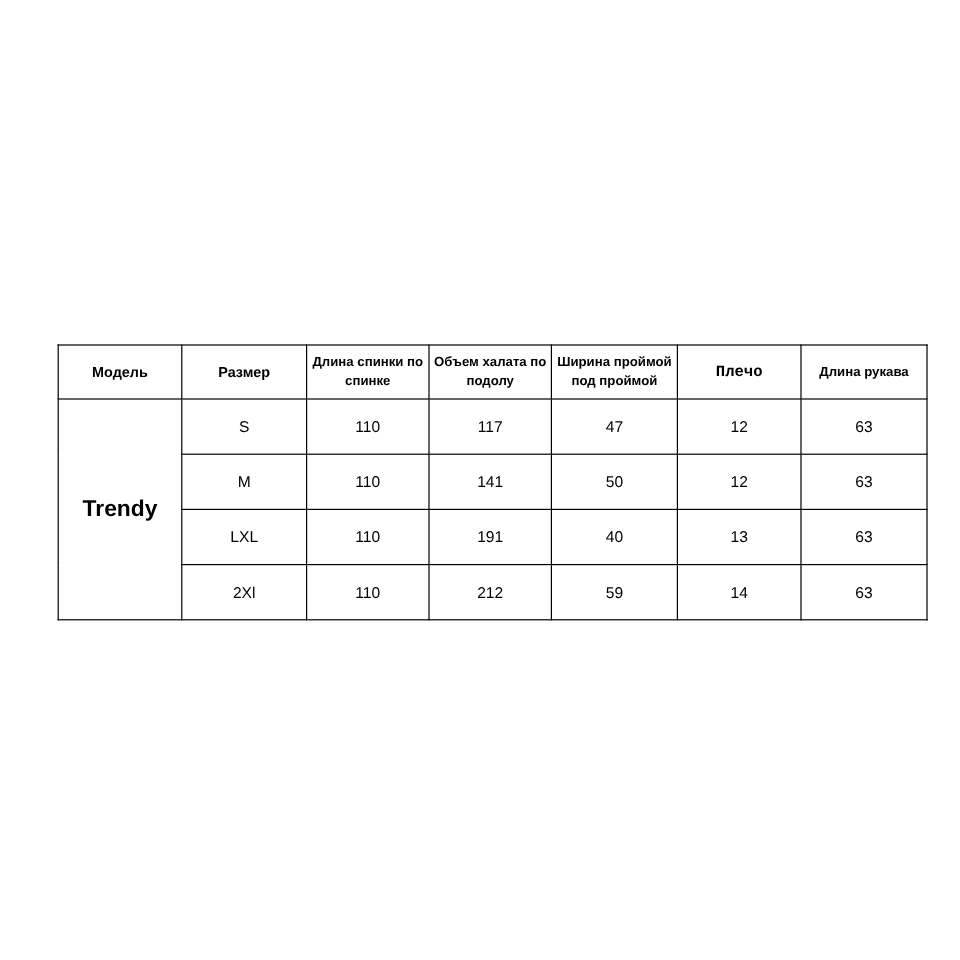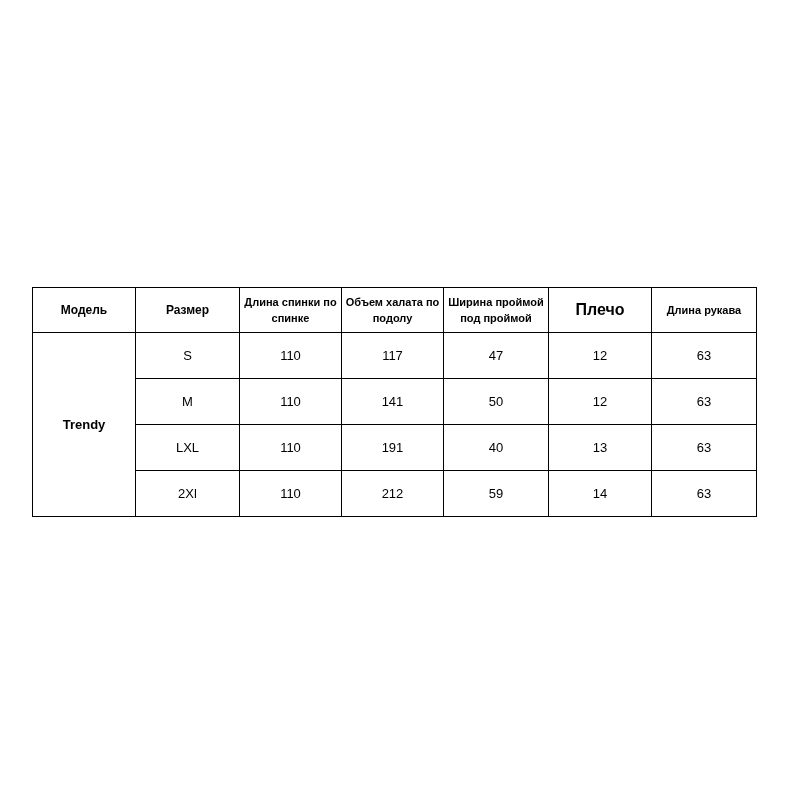--- a/index.html
+++ b/index.html
@@ -9,54 +9,55 @@
   }
   body {
     width: 800px;
     height: 800px;
     position: relative;
     font-family: "Liberation Sans", sans-serif;
     color: #000000;
   }
   table.size-table {
     position: absolute;
-    left: 32px;
+    left: 48px;
     top: 287px;
     border-collapse: collapse;
     table-layout: fixed;
     background: #ffffff;
   }
   .size-table th,
   .size-table td {
     border: 1.5px solid #000000;
     text-align: center;
     vertical-align: middle;
     padding: 0 3px;
     overflow: hidden;
     background: #ffffff;
   }
   .size-table th {
     font-weight: bold;
     font-size: 11px;
     line-height: 16px;
   }
   .size-table th.th-shoulder {
-    font-size: 16px;
+    font-size: 13px;
     line-height: 18px;
+    font-family: Liberation Mono, monospace;
   }
   .size-table th.th-plain {
     font-size: 12px;
   }
   .size-table td {
     font-size: 13px;
     font-weight: normal;
   }
   .size-table td.model-cell {
     font-weight: bold;
-    font-size: 13px;
+    font-size: 19px;
     margin-top: 40px;
   }
   tr.header-row { height: 45px; }
   tr.data-row   { height: 46px; }
 </style>
 </head>
 <body>
 
 <table class="size-table">
   <colgroup>

